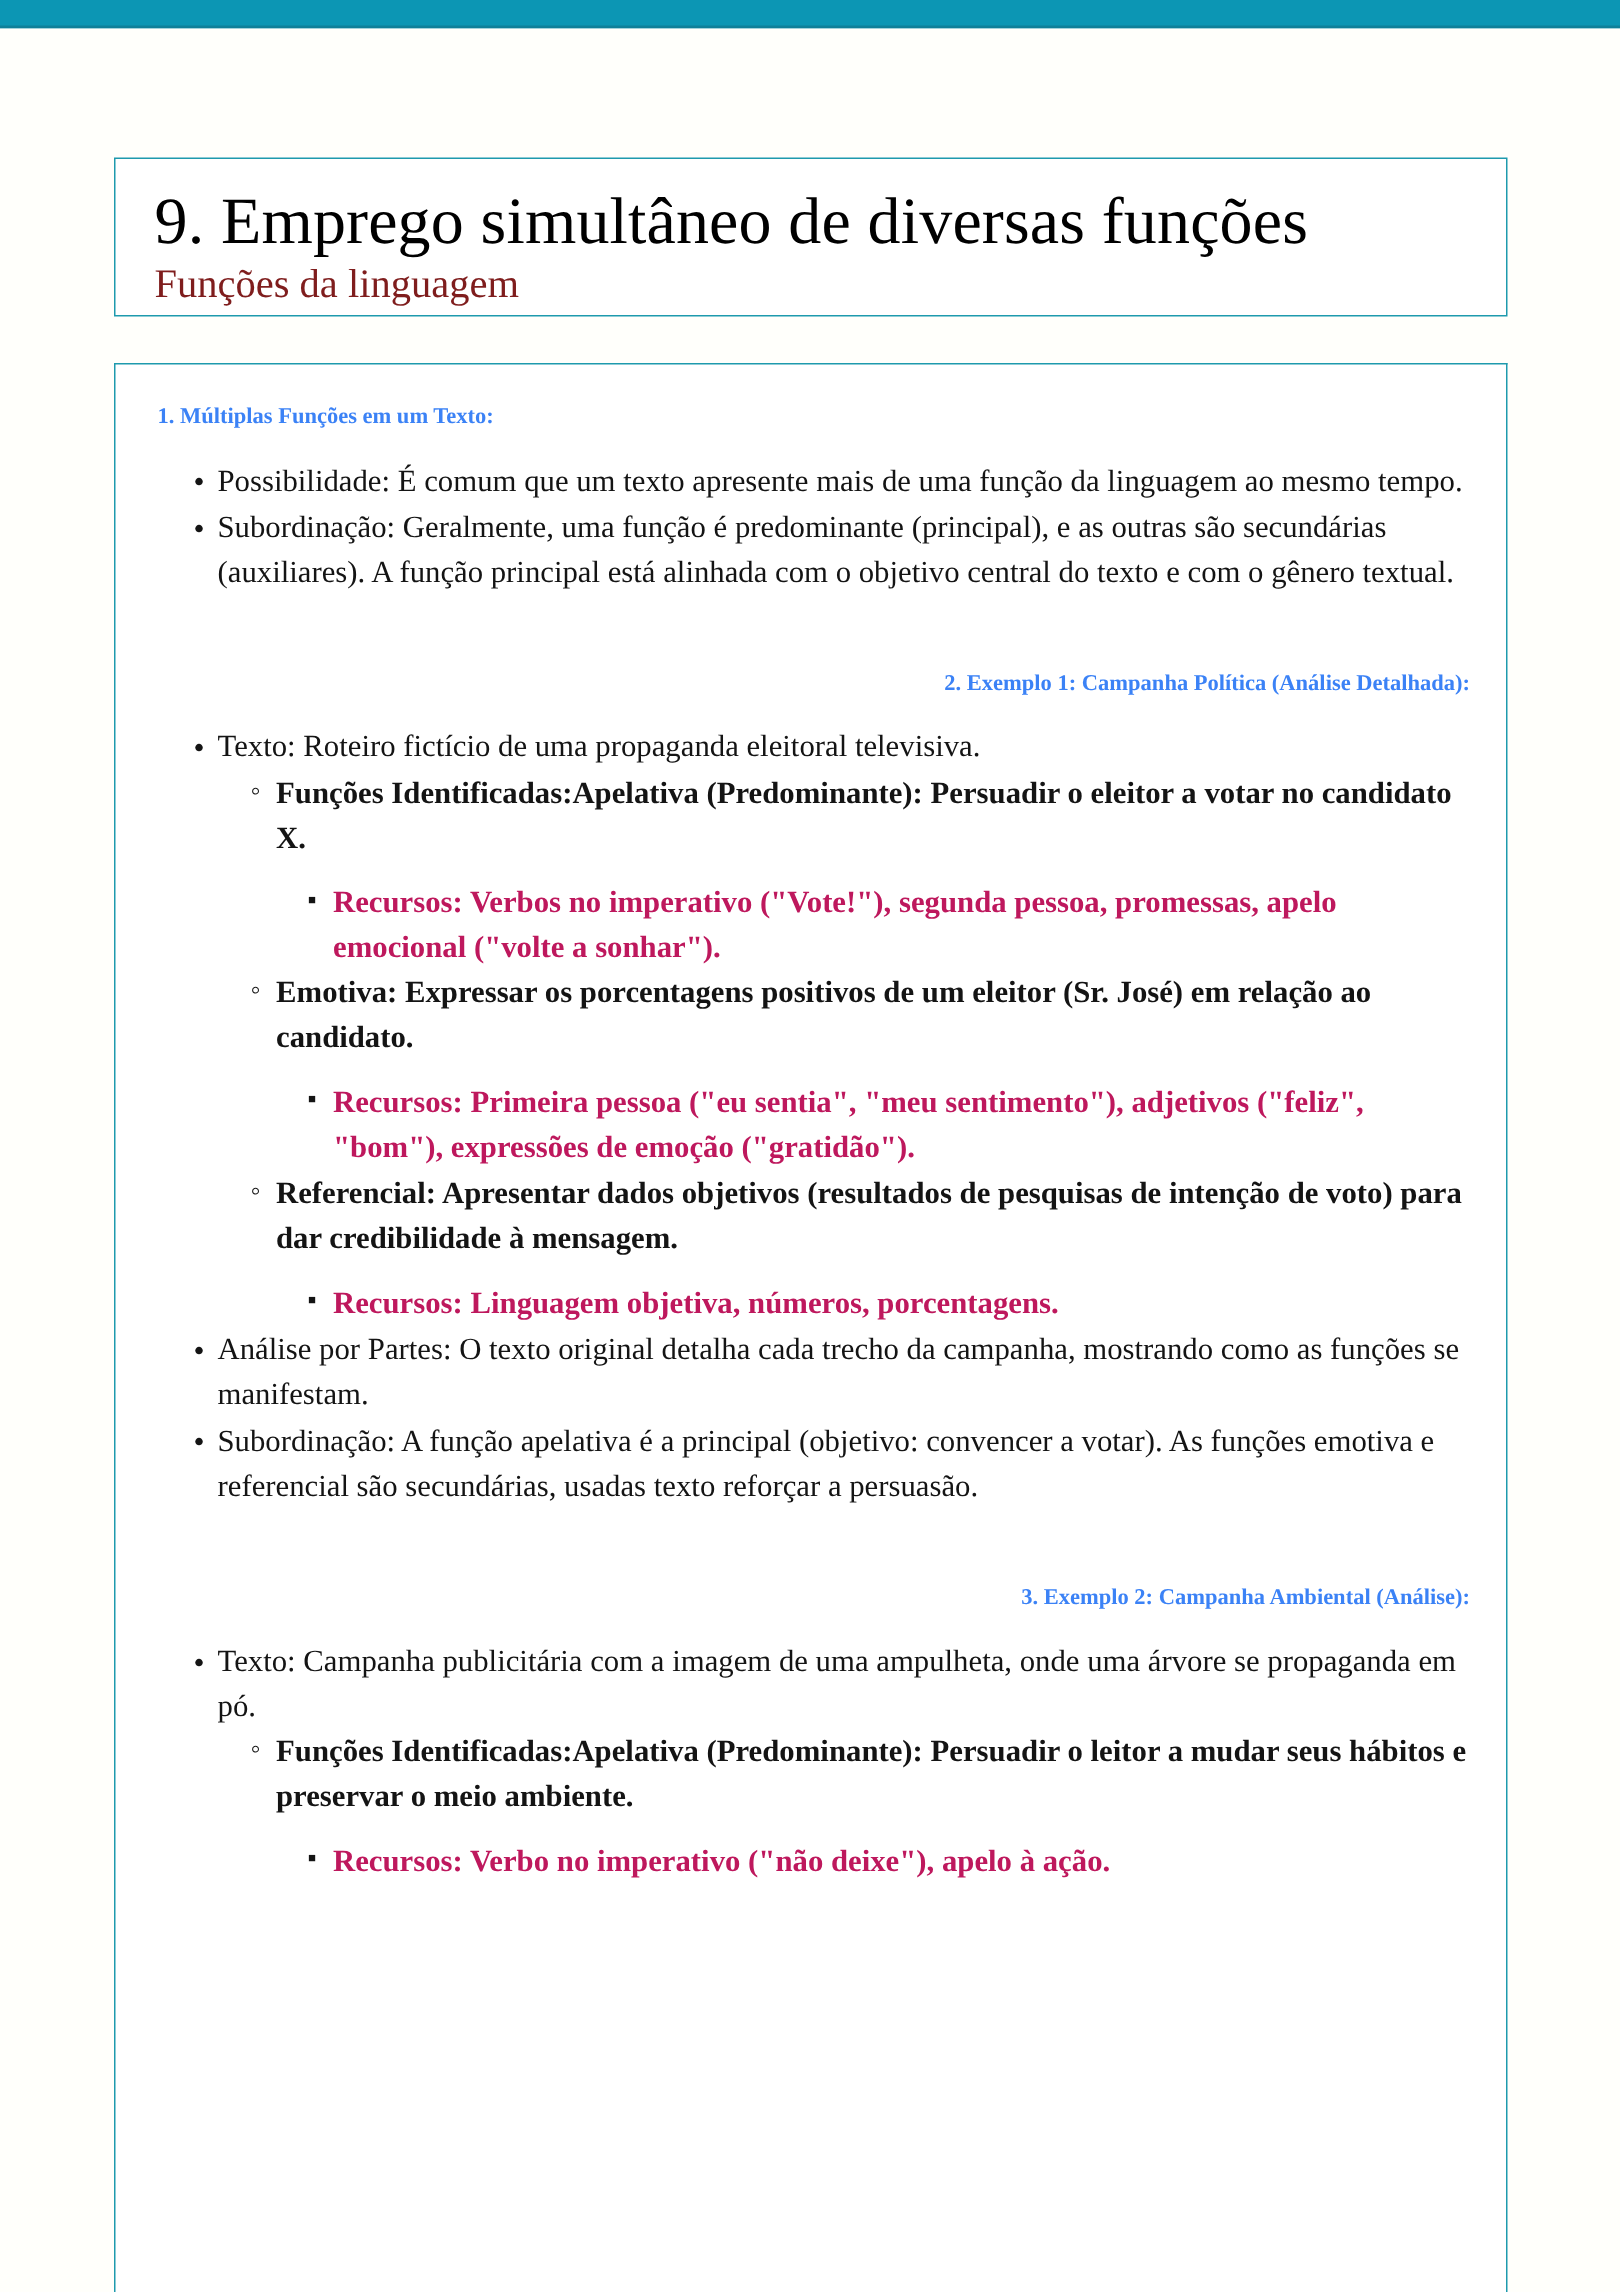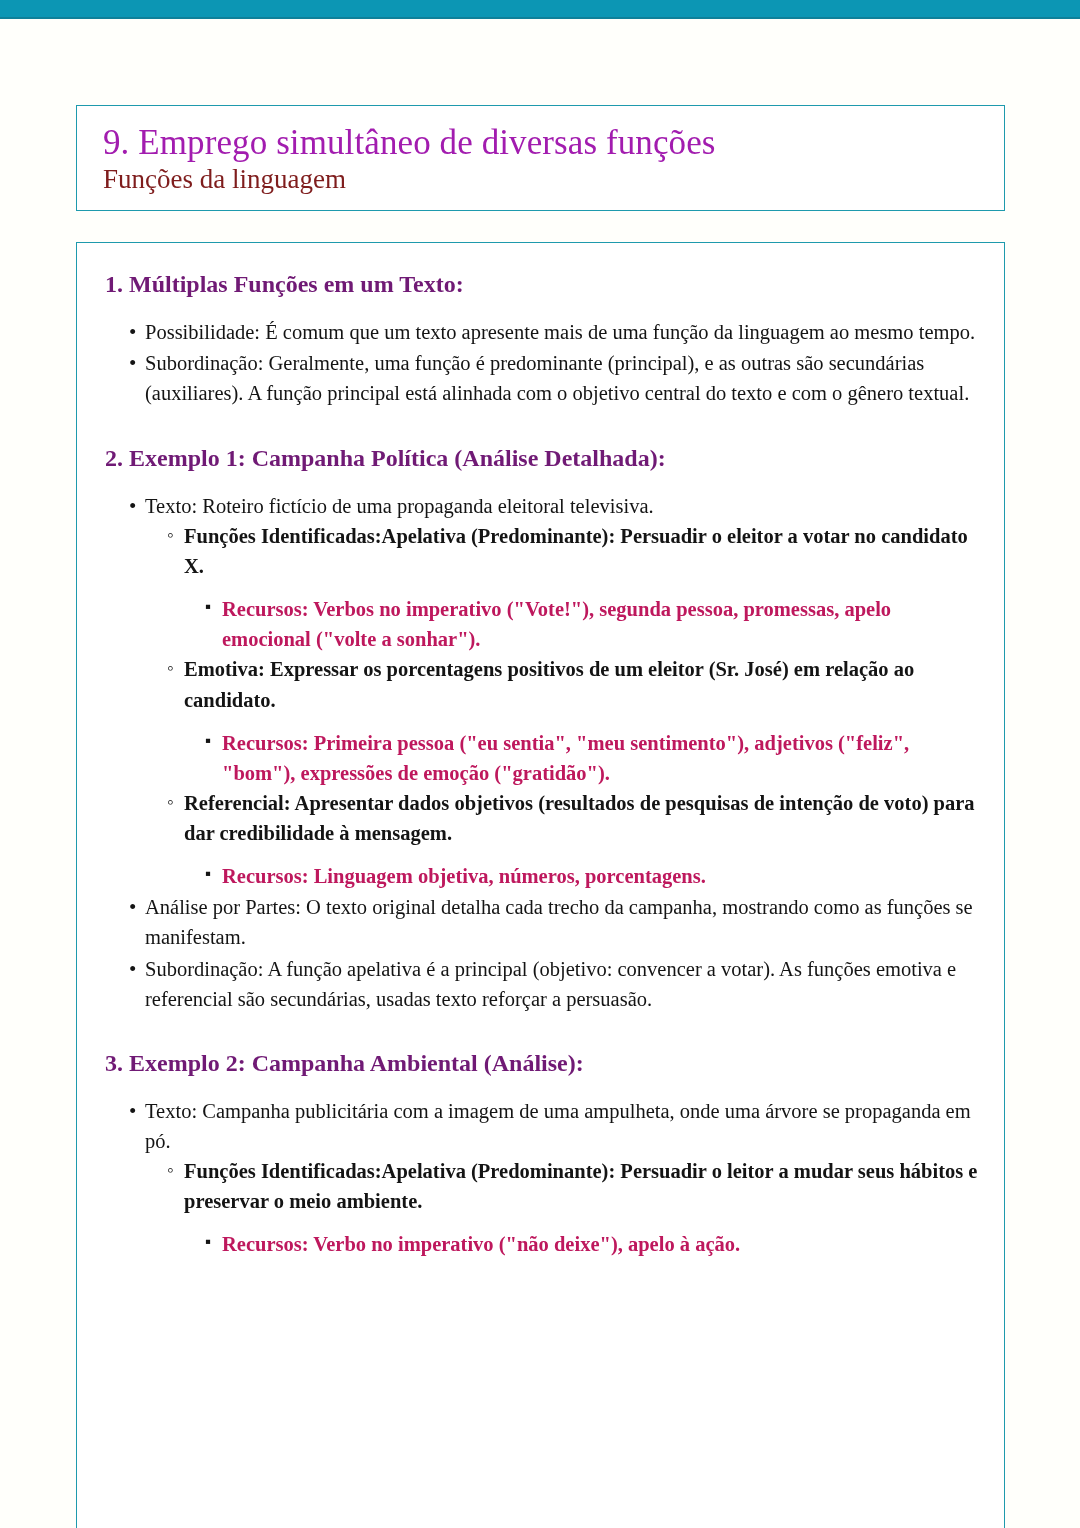--- a/index.html
+++ b/index.html
@@ -42,23 +42,23 @@
     left: 76px;
     top: 86px;
     width: 929px;
     height: 106px;
     border: 1.5px solid #1e9aad;
     background: #ffffff;
     box-sizing: border-box;
     padding: 18px 0 0 26px;
   }
   .doc-title {
-    font-size: 35px;
+    font-size: 44px;
     line-height: 1.08;
-    color: #a21caf;
+    color: #000000;
     font-weight: 400;
     letter-spacing: 0.1px;
     margin: 0;
     white-space: nowrap;
   }
   .doc-subtitle {
     font-size: 27px;
     line-height: 1.12;
     color: #7f1d1d;
     font-weight: 400;
@@ -76,27 +76,27 @@
     border: 1.5px solid #1e9aad;
     border-bottom: none;
     background: #ffffff;
     box-sizing: border-box;
     padding: 26px 24px 0 28px;
     overflow: hidden;
   }
 
   
   .sec-head {
-    font-size: 24px;
+    font-size: 15px;
     font-weight: bold;
-    color: #701a75;
+    color: #3b82f6;
     margin: 0 0 17px 0;
     line-height: 1.3;
   }
-  .sec-head.spaced { margin-top: 34px; }
+  .sec-head.spaced { margin-top: 50px; text-align: right; }
 
   
   ul.lv1 {
     list-style: none;
     margin: 0 0 0 0;
     padding: 0;
   }
   ul.lv1 > li {
     position: relative;
     padding-left: 40px;

